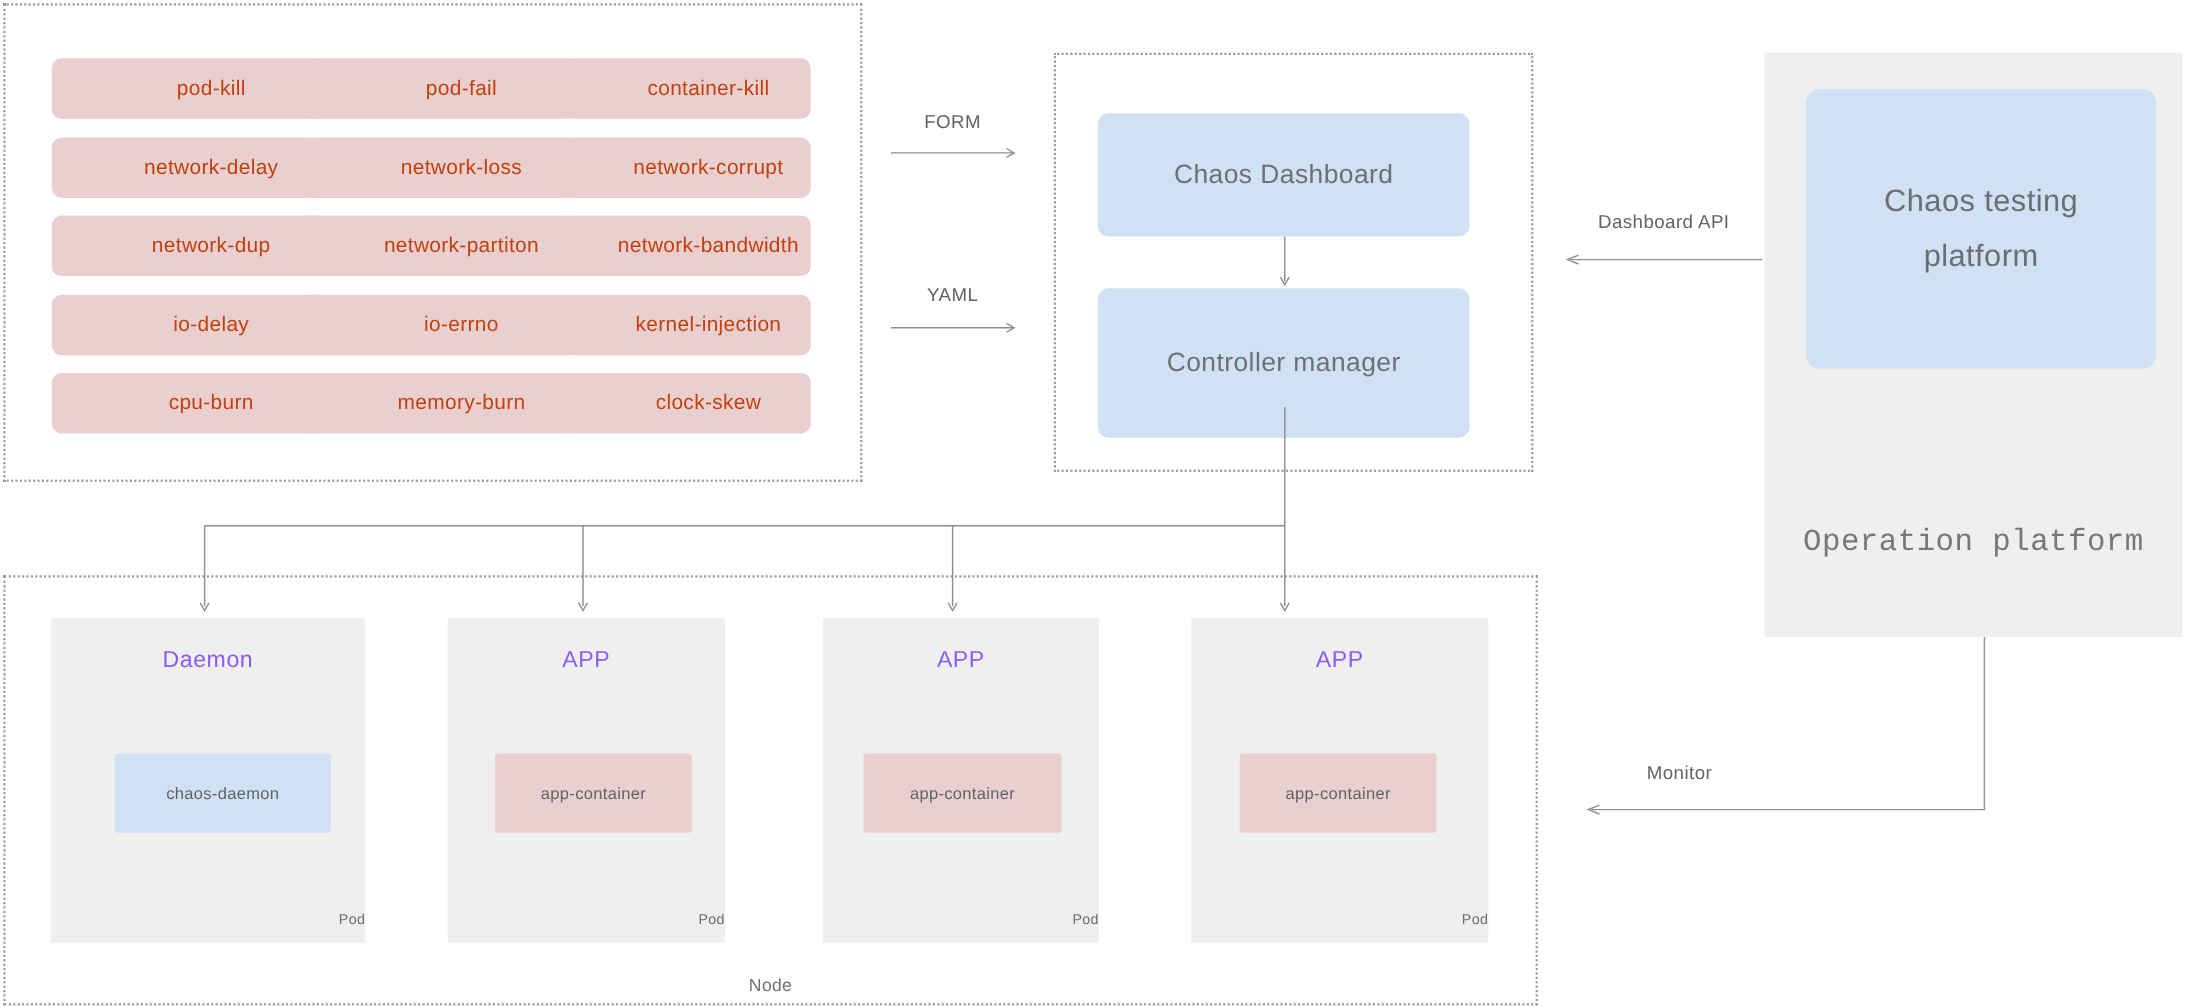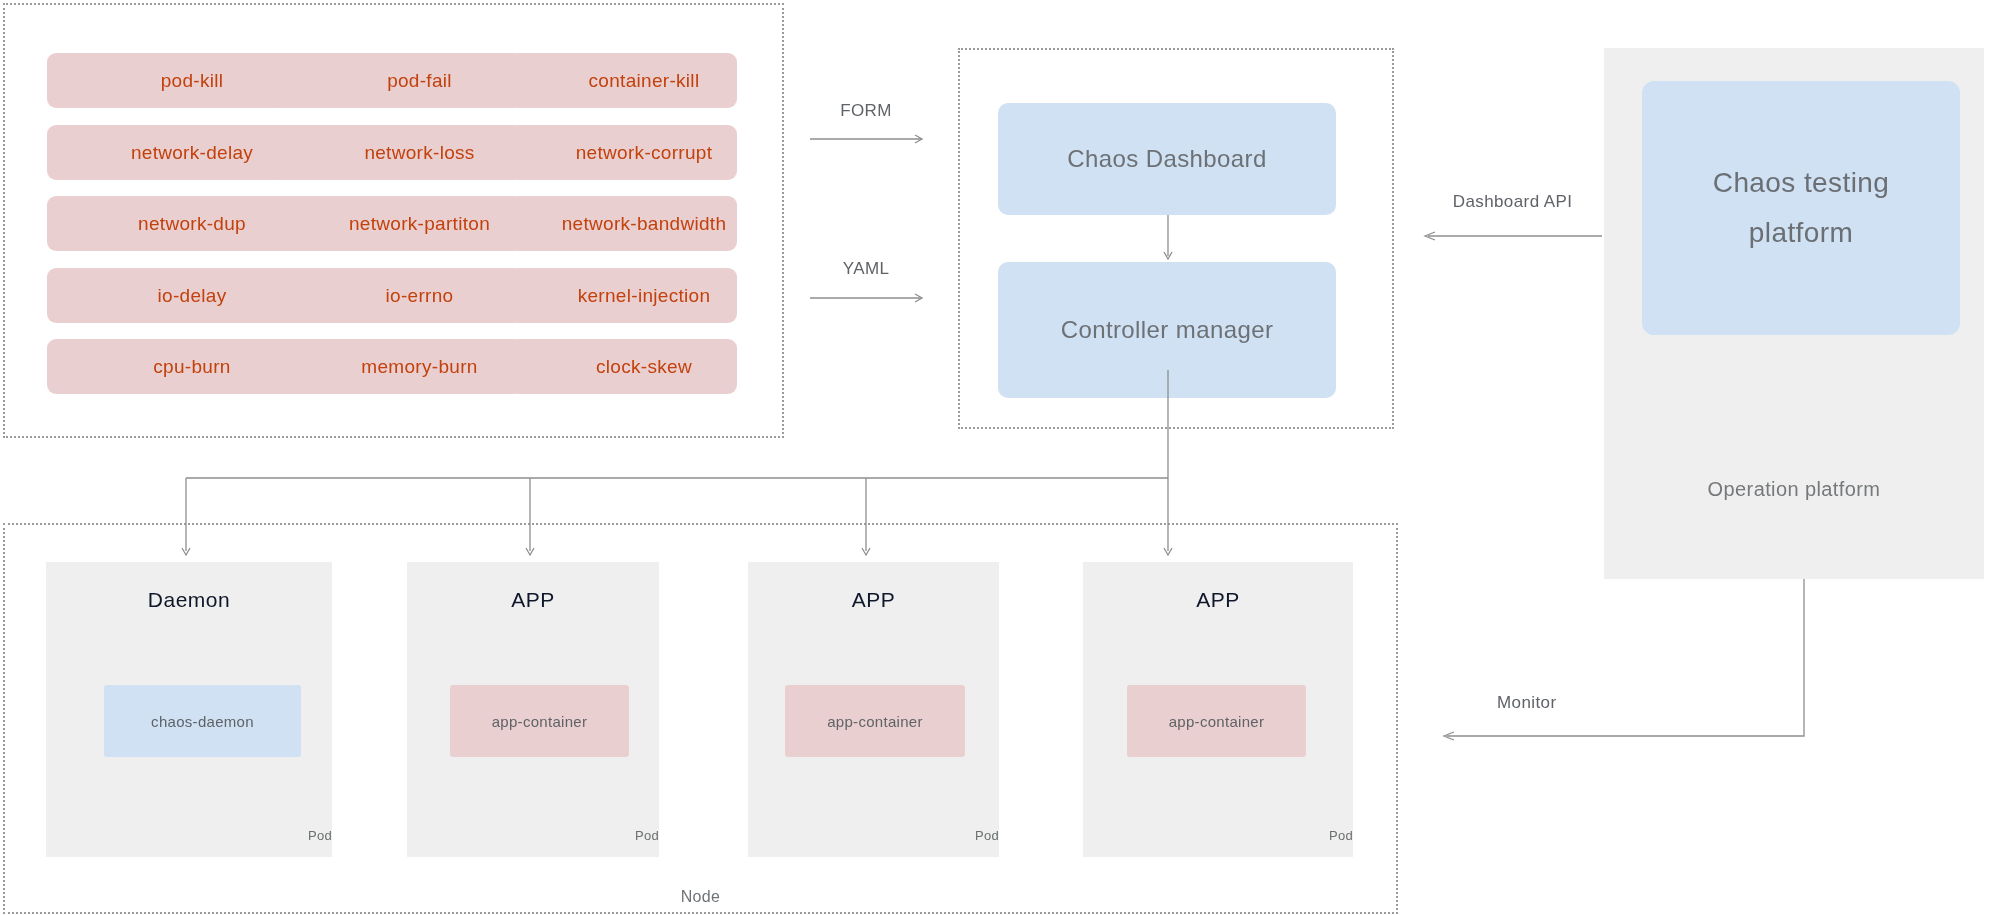--- a/index.html
+++ b/index.html
@@ -32,28 +32,28 @@
             font-size:24px;color:#6d7176;letter-spacing:.4px;}
   #dashboard-box{top:103px;height:112px;}
   #controller-box{top:262px;height:136px;}
 
   
   #operation-box{position:absolute;left:1604px;top:48px;width:380px;height:531px;background:var(--panel);}
   #testing-box{position:absolute;left:38px;top:33px;width:318px;height:254px;background:var(--blue);
                border-radius:12px;display:flex;align-items:center;justify-content:center;
                text-align:center;font-size:28px;line-height:50px;color:#6b6f74;letter-spacing:.4px;padding:0 20px;box-sizing:border-box;}
   #operation-label{position:absolute;left:0;top:430px;width:100%;text-align:center;
-                   font-size:20px;color:#76797c;letter-spacing:.4px;}
+                   font-size:28px;color:#76797c;letter-spacing:.4px;font-family:Liberation Mono, monospace;}
 
   
   .pod{position:absolute;top:37px;height:295px;background:var(--panel);}
   .pod1{left:41px;width:286px;} .pod2{left:402px;width:252px;}
   .pod3{left:743px;width:251px;} .pod4{left:1078px;width:270px;}
   .pod-title{position:absolute;top:26px;left:0;width:100%;text-align:center;
-             font-size:21px;color:#0f172a;letter-spacing:.5px;}
+             font-size:21px;color:#8b5cf6;letter-spacing:.5px;}
   .container{position:absolute;top:123px;height:72px;border-radius:3px;
              display:flex;align-items:center;justify-content:center;
              font-size:15px;color:#5f6368;letter-spacing:.3px;}
   .blue{background:var(--blue);margin-left:12px;} .pink{background:var(--pink);}
   .pod1 .container{left:46px;width:197px;}
   .pod2 .container{left:43px;width:179px;}
   .pod3 .container{left:37px;width:180px;}
   .pod4 .container{left:44px;width:179px;}
   .pod-footer{position:absolute;bottom:14px;left:0;width:100%;text-align:right;
               font-size:13px;color:#6b6f70;letter-spacing:.3px;}

